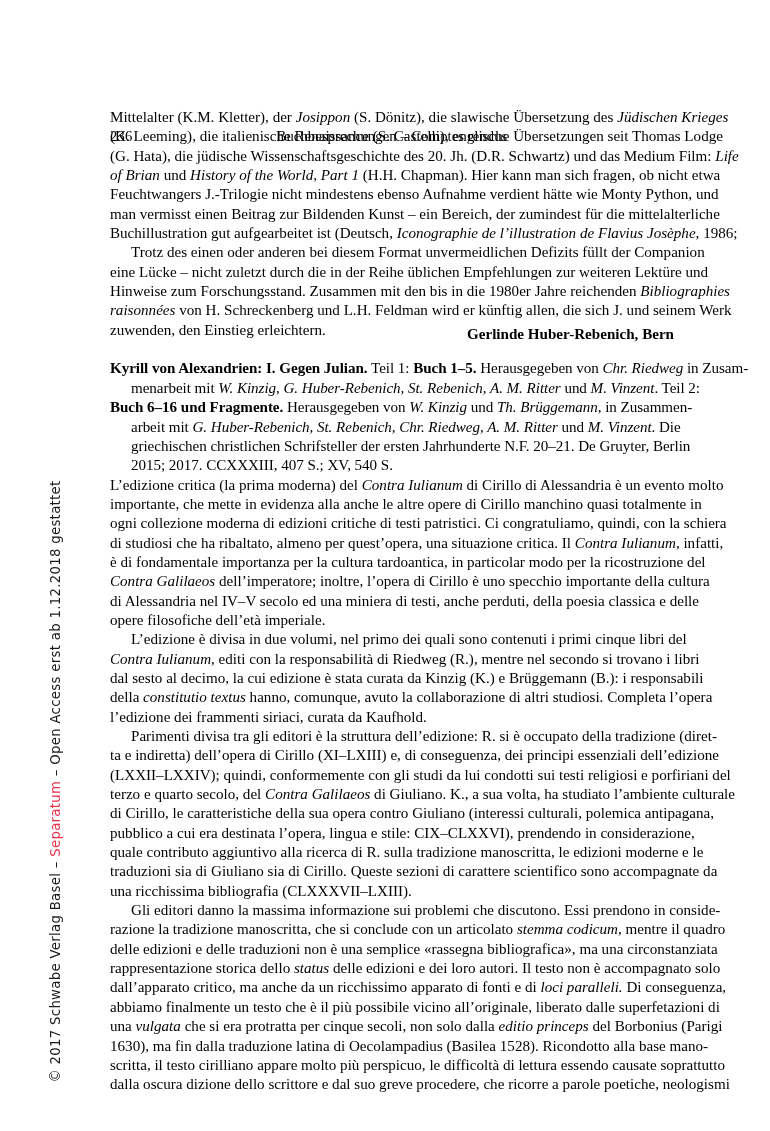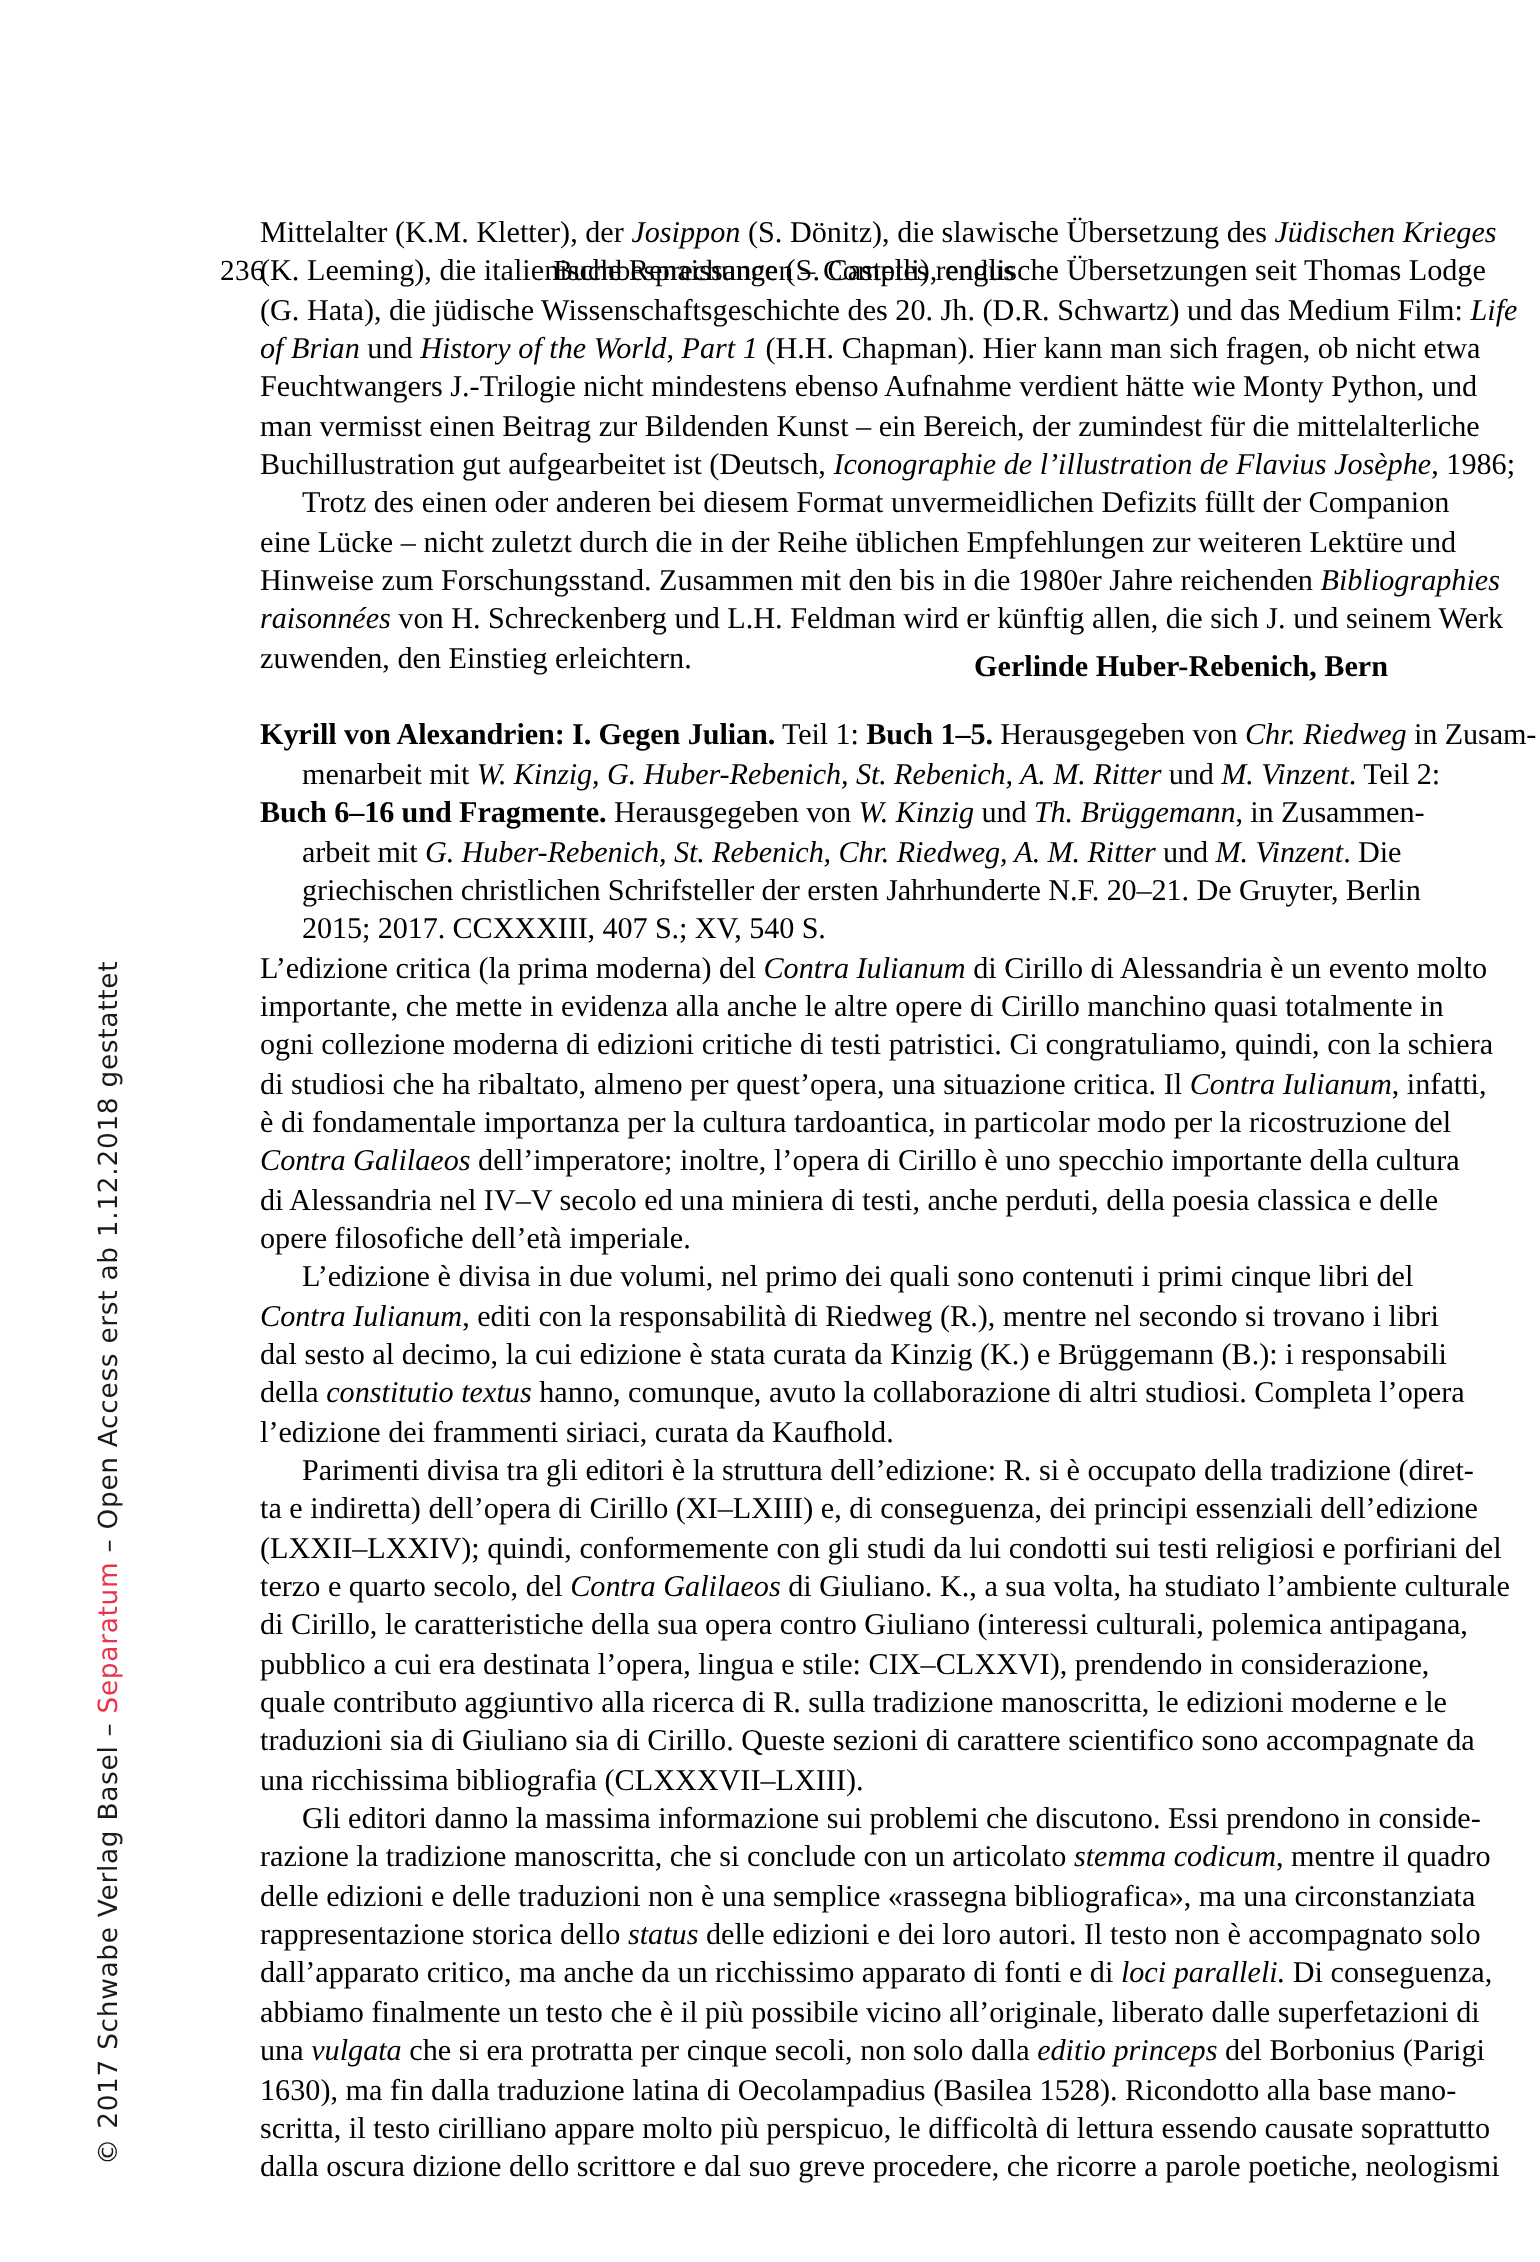--- a/index.html
+++ b/index.html
@@ -75,21 +75,20 @@
     width: 564px;
     text-align: center;
     letter-spacing: 0.1px;
   }
 
   #text-column {
     position: absolute;
     top: 108px;
     left: 0;
     width: 564px;
-    margin-left: 20px;
   }
 
   .para {
     margin: 0;
     padding: 0;
   }
   .line {
     display: block;
     font-size: 15.1px;
     line-height: 19.35px;

